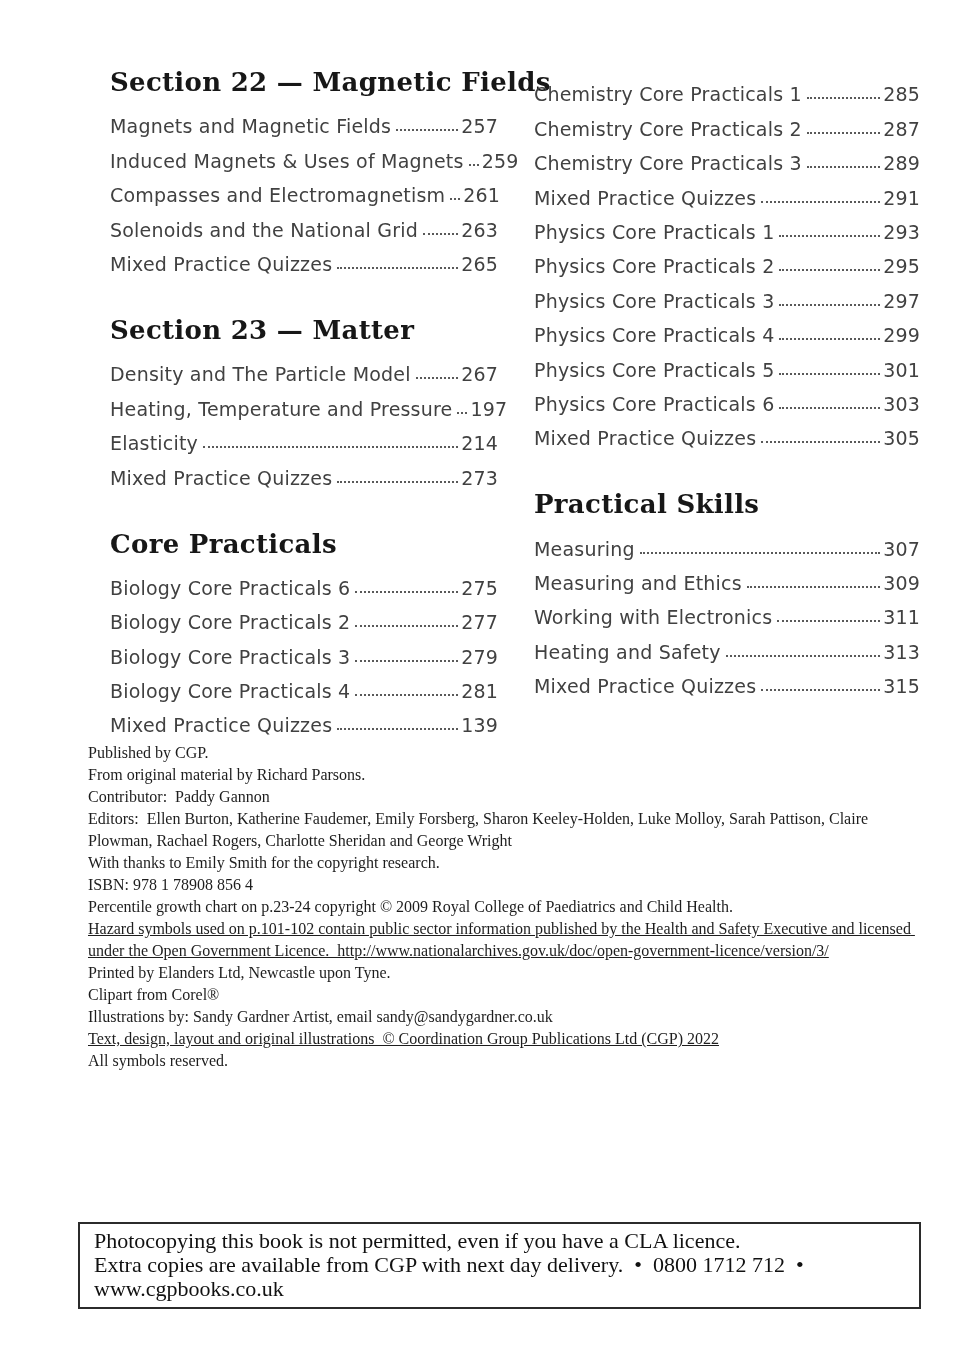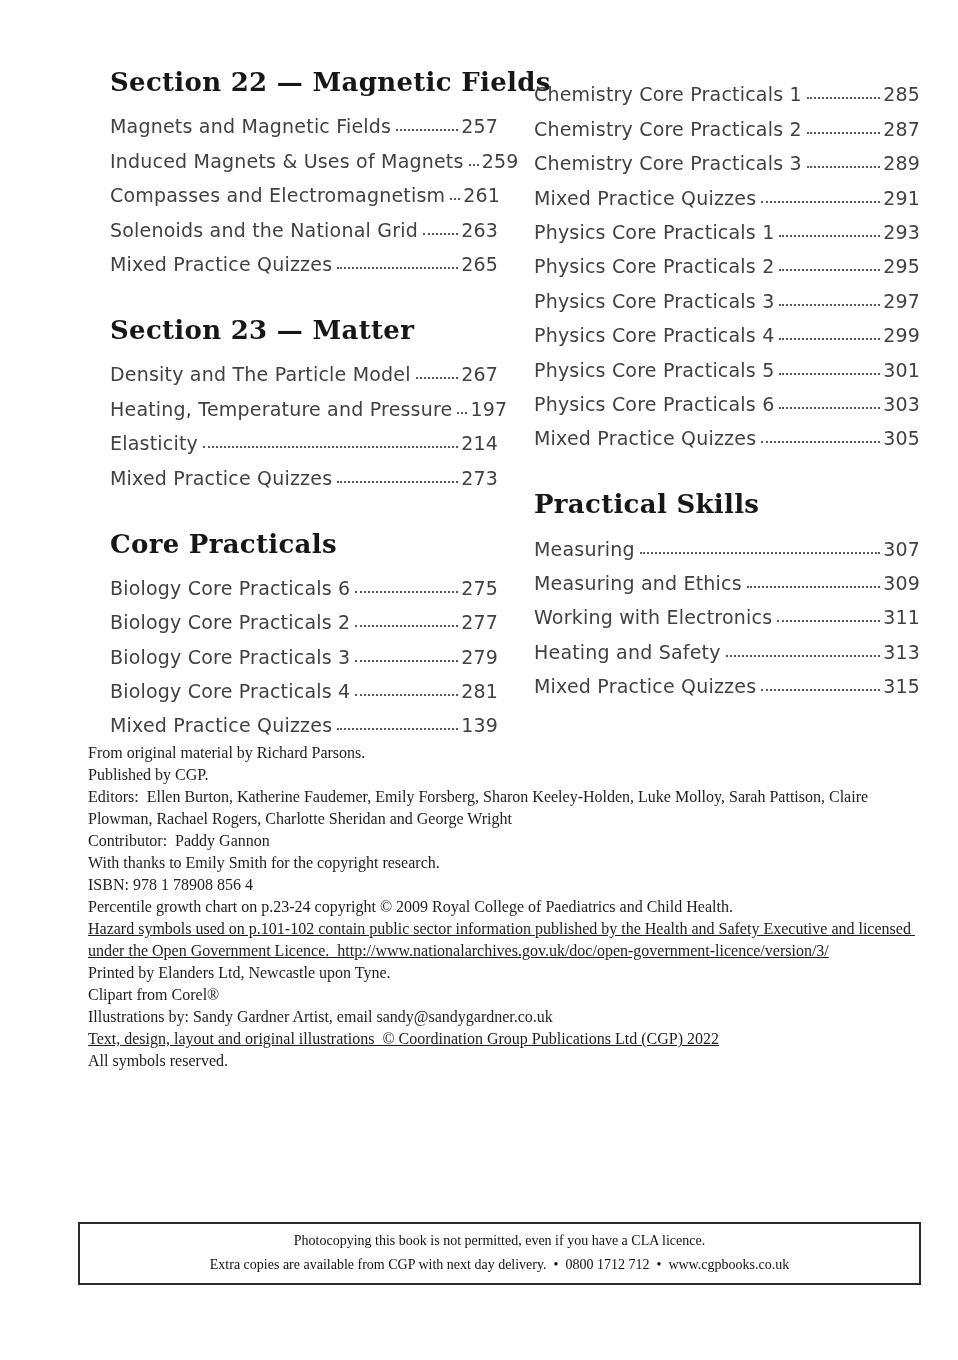--- a/index.html
+++ b/index.html
@@ -70,23 +70,23 @@
 
   
   #notice {
     position: absolute;
     top: 1222px;
     left: 78px;
     width: 843px;
     box-sizing: border-box;
     border: 2px solid #2b2b2b;
     padding: 5px 14px 6px;
-    text-align: center;
+    text-align: left;
     font-family: "Liberation Serif", serif;
-    font-size: 14px;
+    font-size: 22px;
     line-height: 24px;
     color: #111111;
   }
   #notice div { white-space: pre-wrap; }
 </style>
 </head>
 <body>
 
 <div class="page">
 
@@ -255,24 +255,24 @@
           <div class="toc-item">
             <span class="t">Mixed Practice Quizzes</span>
             <span class="leader"></span>
             <span class="pnum">315</span>
           </div>
         </div>
       </div>
     </div>
 
   <div id="colophon">
+    <p>Published by CGP.</p>
     <p>From original material by Richard Parsons.</p>
-    <p>Published by CGP.</p>
+    <p class="mt-sm">Contributor:  Paddy Gannon</p>
     <p class="mt-sm">Editors:  Ellen Burton, Katherine Faudemer, Emily Forsberg, Sharon Keeley-Holden, Luke Molloy, Sarah Pattison, Claire Plowman, Rachael Rogers, Charlotte Sheridan and George Wright</p>
-    <p class="mt-sm">Contributor:  Paddy Gannon</p>
     <p class="mt-md">With thanks to Emily Smith for the copyright research.</p>
     <p class="mt-lg">ISBN: 978 1 78908 856 4</p>
     <p class="mt-lg">Percentile growth chart on p.23-24 copyright © 2009 Royal College of Paediatrics and Child Health.</p>
     <p class="mt-xs">Hazard symbols used on p.101-102 contain public sector information published by the Health and Safety Executive and licensed under the Open Government Licence.  http://www.nationalarchives.gov.uk/doc/open-government-licence/version/3/</p>
     <p class="mt-md">Printed by Elanders Ltd, Newcastle upon Tyne.</p>
     <p>Clipart from Corel®</p>
     <p>Illustrations by: Sandy Gardner Artist, email sandy@sandygardner.co.uk</p>
     <p class="mt-xs">Text, design, layout and original illustrations  © Coordination Group Publications Ltd (CGP) 2022</p>
     <p>All symbols reserved.</p>
   </div>

